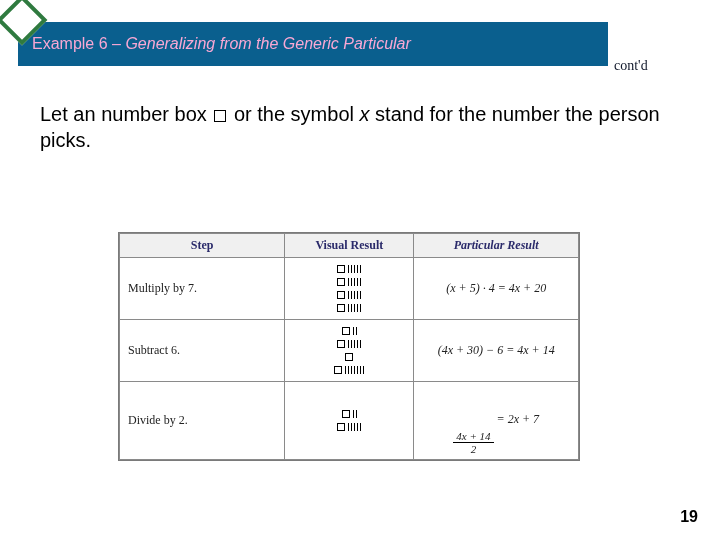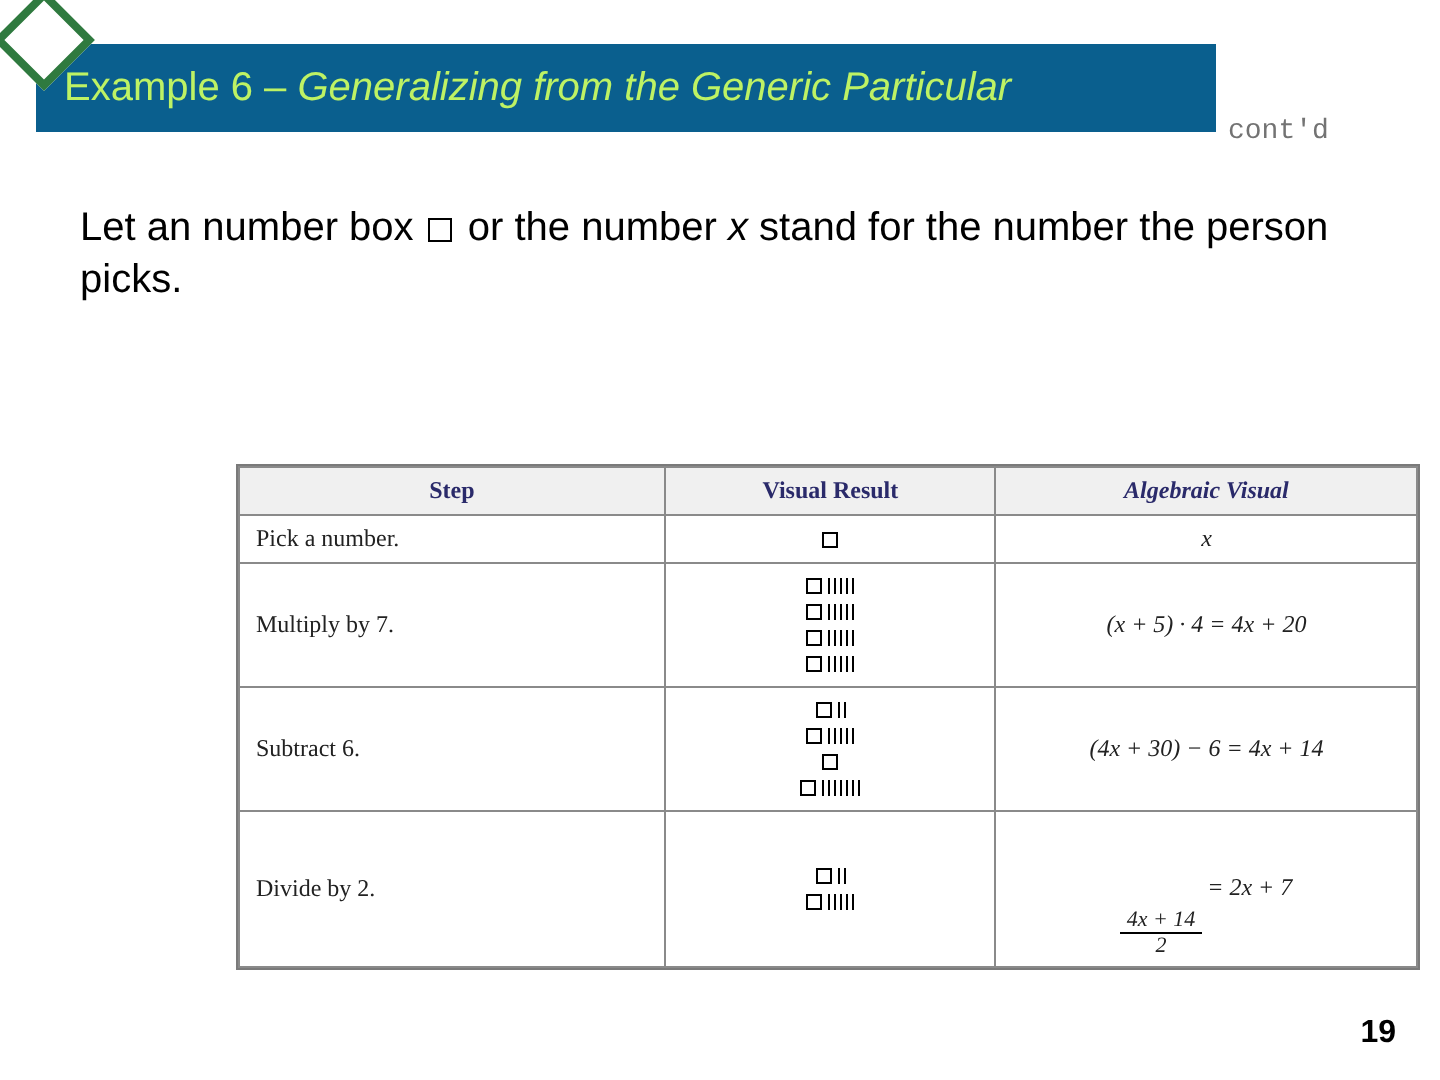--- a/index.html
+++ b/index.html
@@ -1,27 +1,27 @@
 <!DOCTYPE html>
 <html><head>
 <meta charset="utf-8">
 <style>
   * { box-sizing: border-box; margin: 0; padding: 0; }
   html, body { width: 720px; height: 540px; font-family: Arial, Helvetica, sans-serif; background: #fdfdfd; color: #000; }
   .slide { position: relative; width: 720px; height: 540px; background: #fff; }
   .title-bar { position: absolute; left: 18px; top: 22px; width: 590px; height: 44px; background: #0a5f8e; display: flex; align-items: center; padding-left: 14px; }
-  .title-bar .title-text { color: #bef264; font-size: 20px; font-family: Arial, sans-serif; }
+  .title-bar .title-text { color: #f9a8d4; font-size: 16px; font-family: Arial, sans-serif; }
   .title-bar .title-text .em { font-style: italic; }
   .diamond { position: absolute; left: 4px; top: 2px; width: 36px; height: 36px; transform: rotate(45deg); background: #fff; border: 4px solid #2f7a3f; }
-  .contd { position: absolute; left: 614px; top: 58px; font-size: 14px; color: #737373; font-family: Liberation Mono, monospace; }
+  .contd { position: absolute; left: 614px; top: 58px; font-size: 14px; color: #0f172a; font-family: Liberation Serif, serif; }
   .body { position: absolute; left: 40px; top: 102px; width: 640px; font-size: 20px; line-height: 1.28; color: #000; }
   .body p { margin-bottom: 8px; }
   .body .xvar { font-style: italic; }
   .box-glyph { display: inline-block; width: 12px; height: 12px; border: 1.5px solid #000; vertical-align: -1px; margin: 0 2px; }
-  .table-wrap { position: absolute; left: 118px; top: 232px; width: 592px; border: 1px solid #7a7a7a; font-size: 12px; font-family: Georgia, 'Times New Roman', serif; color: #222; }
+  .table-wrap { position: absolute; left: 118px; top: 232px; width: 462px; border: 1px solid #7a7a7a; font-size: 12px; font-family: Georgia, 'Times New Roman', serif; color: #222; }
   .table-wrap table { border-collapse: collapse; width: 100%; }
   .table-wrap th, .table-wrap td { border: 1px solid #8a8a8a; padding: 4px 8px; vertical-align: middle; }
   .table-wrap th { background: #f0f0f0; font-weight: bold; color: #2a2a6a; text-align: center; font-size: 12px; }
   .col-step { width: 180px; text-align: left; }
   .col-vis { width: 140px; text-align: center; }
   .col-alg { width: 178px; text-align: center; font-style: italic; }
   .vis-cell { text-align: center; padding: 2px 0; }
   .vrow { display: flex; justify-content: center; align-items: center; gap: 3px; height: 12px; margin: 1px 0; }
   .sq { display: inline-block; width: 8px; height: 8px; border: 1px solid #000; }
   .tick { display: inline-block; width: 1px; height: 8px; background: #000; }
@@ -40,43 +40,34 @@
   <div class="title-bar">
     <span class="title-text">
       <span>Example 6 – </span><span class="em">Generalizing from the Generic Particular</span>
     </span>
   </div>
   <div class="diamond"></div>
   <div class="contd">cont'd</div>
 
   <div class="body">
     <p>
-      <span>Let an number box </span><span class="box-glyph"></span><span> or the number </span><span class="xvar">x</span><span> stand for the number the person picks.</span>
+      <span>Let an number box </span><span class="box-glyph"></span><span> or the symbol </span><span class="xvar">x</span><span> stand for the number the person picks.</span>
     </p>
   </div>
 
   <div class="table-wrap">
     <table>
       <thead>
         <tr>
           <th class="col-step">Step</th>
           <th class="col-vis">Visual Result</th>
-          <th class="col-alg">Algebraic Visual</th>
+          <th class="col-alg">Particular Result</th>
         </tr>
       </thead>
       <tbody id="tbody">
-          <tr>
-            <td class="col-step">Pick a number.</td>
-            <td class="col-vis vis-cell">
-              <div class="vrow">
-                <span class="sq"></span>
-              </div>
-            </td>
-            <td class="col-alg"><span class="alg">x</span></td>
-          </tr>
           <tr>
             <td class="col-step">Multiply by 7.</td>
             <td class="col-vis vis-cell">
               <div class="vrow">
                 <span class="sq"></span> 
                 <span class="ticks">
                   <span class="tick"></span>
                   <span class="tick"></span>
                   <span class="tick"></span>
                   <span class="tick"></span>

